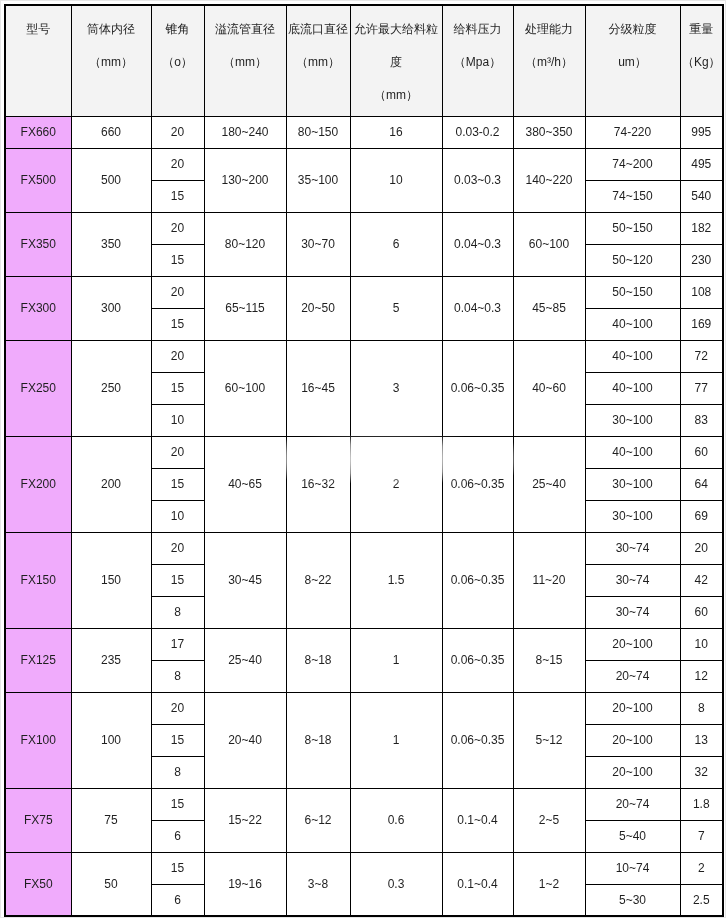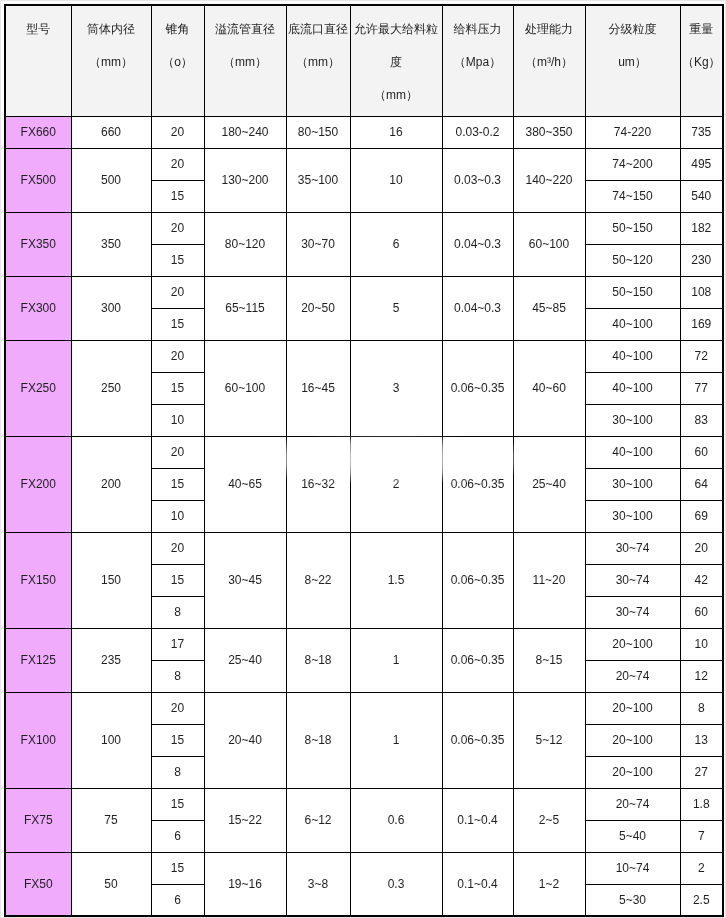--- a/index.html
+++ b/index.html
@@ -117,21 +117,21 @@
         <tr>
           <td class="model">FX660</td>
           <td>660</td>
           <td>20</td>
           <td>180~240</td>
           <td>80~150</td>
           <td>16</td>
           <td>0.03-0.2</td>
           <td>380~350</td>
           <td>74-220</td>
-          <td>735</td>
+          <td>995</td>
         </tr>
         <tr>
           <td rowspan="2" class="model">FX500</td>
           <td rowspan="2">500</td>
           <td>20</td>
           <td rowspan="2">130~200</td>
           <td rowspan="2">35~100</td>
           <td rowspan="2">10</td>
           <td rowspan="2">0.03~0.3</td>
           <td rowspan="2">140~220</td>
@@ -273,21 +273,21 @@
           <td>8</td>
         </tr>
         <tr>
           <td>15</td>
           <td>20~100</td>
           <td>13</td>
         </tr>
         <tr>
           <td>8</td>
           <td>20~100</td>
-          <td>27</td>
+          <td>32</td>
         </tr>
         <tr>
           <td rowspan="2" class="model">FX75</td>
           <td rowspan="2">75</td>
           <td>15</td>
           <td rowspan="2">15~22</td>
           <td rowspan="2">6~12</td>
           <td rowspan="2">0.6</td>
           <td rowspan="2">0.1~0.4</td>
           <td rowspan="2">2~5</td>

